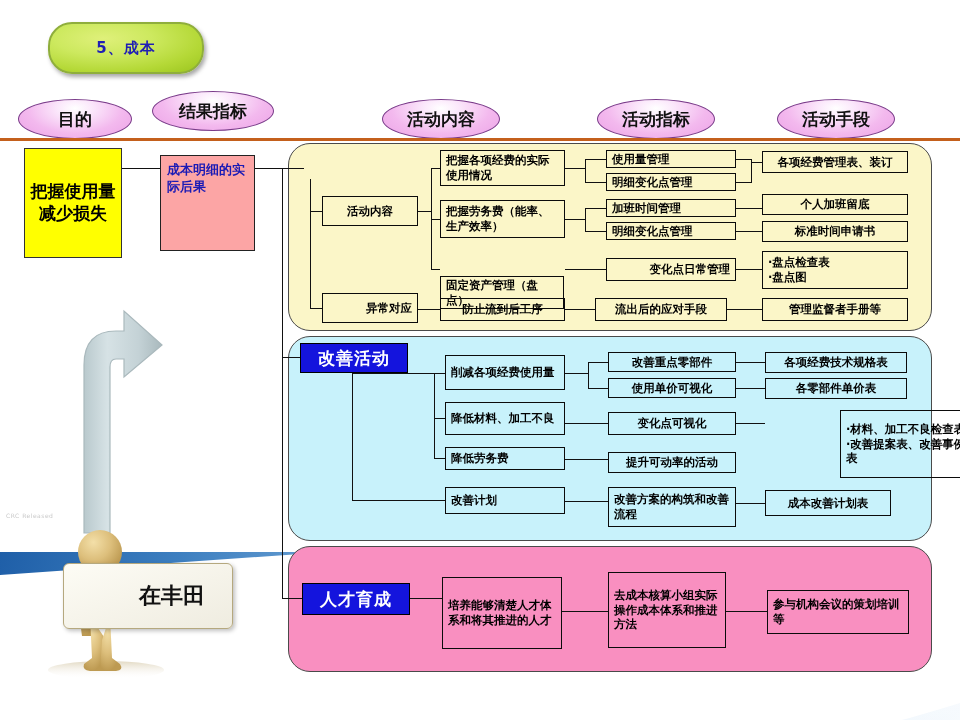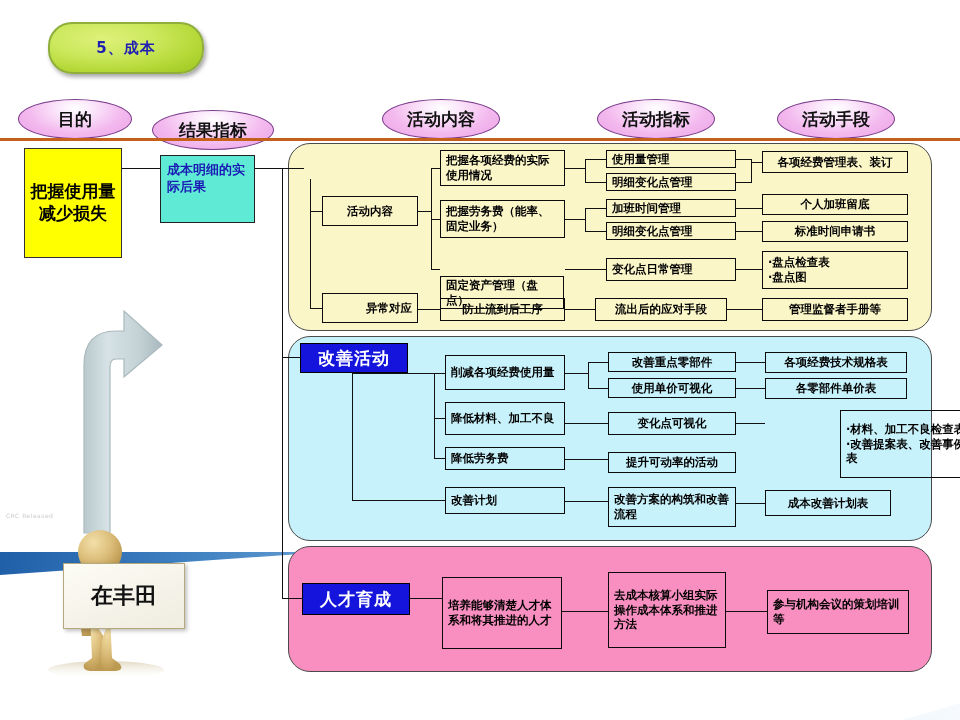--- a/index.html
+++ b/index.html
@@ -60,38 +60,38 @@
 
   
   .purpose-box{
     position:absolute;left:24px;top:148px;width:98px;height:110px;
     background:#ffff00;border:1.5px solid #333;
     display:flex;align-items:center;justify-content:center;text-align:center;
     font-weight:bold;font-size:17px;line-height:1.28;color:#000;
     padding:2px 4px;box-sizing:border-box;
   }
   .result-box{
-    position:absolute;left:160px;top:155px;width:95px;height:68px;
-    background:#5eead4;border:1.2px solid #222;
+    position:absolute;left:160px;top:155px;width:95px;height:96px;
+    background:#fca5a5;border:1.2px solid #222;
     font-size:13px;font-weight:bold;color:#1a1ab5;line-height:1.32;
     padding:5px 6px;box-sizing:border-box;
   }
 
   
   .big-arrow{position:absolute;left:62px;top:305px;width:110px;height:230px;}
 
   
   .figure-wrap{position:absolute;left:30px;top:520px;width:210px;height:160px;}
   .sign-board{
     position:absolute;left:63px;top:563px;width:120px;height:64px;
     background:linear-gradient(160deg,#fdfcf5,#efece0);
-    border:1.5px solid #b5a87e;border-radius:0;
+    border:1.5px solid #b5a87e;border-radius:6px;
     box-shadow:2px 2px 4px rgba(0,0,0,.25);
     display:flex;align-items:center;justify-content:center;
-    font-size:22px;font-weight:bold;color:#111;
+    font-size:22px;font-weight:bold;color:#111;padding-left:48px;
   }
   .tiny-wm{
     position:absolute;left:6px;top:512px;font-size:6px;color:#c9c9c9;letter-spacing:.5px;
   }
 
   
   .panel{position:absolute;border:1.4px solid #4a4a4a;border-radius:22px;box-sizing:border-box;}
   .panel-yellow{left:288px;top:143px;width:644px;height:188px;background:#fbf6c8;}
   .panel-blue{left:288px;top:336px;width:644px;height:205px;background:#c8f2fb;}
   .panel-pink{left:288px;top:546px;width:644px;height:126px;background:#f98fc0;}
@@ -129,21 +129,21 @@
   <div class="wave-streak" style="left:150px;top:640px;width:300px;height:1.5px;transform:rotate(-18deg);"></div>
   <div class="wave-streak" style="left:110px;top:668px;width:330px;height:1.5px;transform:rotate(-14deg);"></div>
 
   <div class="title-pill">
     <span>5、成本</span>
   </div>
 
   <div class="hdr-ellipse" style="left:18px;top:99px;width:112px;">
     <span>目的</span>
   </div>
-  <div class="hdr-ellipse" style="left:152px;top:110px;width:120px;">
+  <div class="hdr-ellipse" style="left:152px;top:91px;width:120px;">
     <span>结果指标</span>
   </div>
   <div class="hdr-ellipse" style="left:382px;top:99px;width:116px;">
     <span>活动内容</span>
   </div>
   <div class="hdr-ellipse" style="left:597px;top:99px;width:116px;">
     <span>活动指标</span>
   </div>
   <div class="hdr-ellipse" style="left:777px;top:99px;width:116px;">
     <span>活动手段</span>
@@ -210,42 +210,42 @@
     <span>活动内容</span>
   </div>
   <div class="node ctr" style="left:322px;top:293px;width:96px;height:30px;justify-content:flex-end;">
     <span>异常对应</span>
   </div>
 
   <div class="node mid" style="left:440px;top:150px;width:125px;height:36px;">
     <span>把握各项经费的实际使用情况</span>
   </div>
   <div class="node mid" style="left:440px;top:200px;width:125px;height:38px;">
-    <span>把握劳务费（能率、固定业务）</span>
+    <span>把握劳务费（能率、生产效率）</span>
   </div>
   <div class="node mid" style="left:440px;top:253px;width:124px;height:33px;margin-top:23px;">
     <span>固定资产管理（盘点）</span>
   </div>
   <div class="node ctr" style="left:440px;top:298px;width:125px;height:23px;justify-content:center;">
     <span>防止流到后工序</span>
   </div>
 
   <div class="node ctr" style="left:606px;top:150px;width:130px;height:18px;">
     <span>使用量管理</span>
   </div>
   <div class="node ctr" style="left:606px;top:173px;width:130px;height:18px;">
     <span>明细变化点管理</span>
   </div>
   <div class="node ctr" style="left:606px;top:199px;width:130px;height:18px;">
     <span>加班时间管理</span>
   </div>
   <div class="node ctr" style="left:606px;top:222px;width:130px;height:18px;">
     <span>明细变化点管理</span>
   </div>
-  <div class="node ctr" style="left:606px;top:258px;width:130px;height:23px;justify-content:flex-start;">
+  <div class="node ctr" style="left:606px;top:258px;width:130px;height:23px;justify-content:flex-end;">
     <span>变化点日常管理</span>
   </div>
   <div class="node ctr" style="left:595px;top:298px;width:132px;height:23px;justify-content:center;">
     <span>流出后的应对手段</span>
   </div>
 
   <div class="node ctr" style="left:762px;top:151px;width:146px;height:22px;justify-content:center;">
     <span>各项经费管理表、装订</span>
   </div>
   <div class="node ctr" style="left:762px;top:194px;width:146px;height:21px;justify-content:center;">

